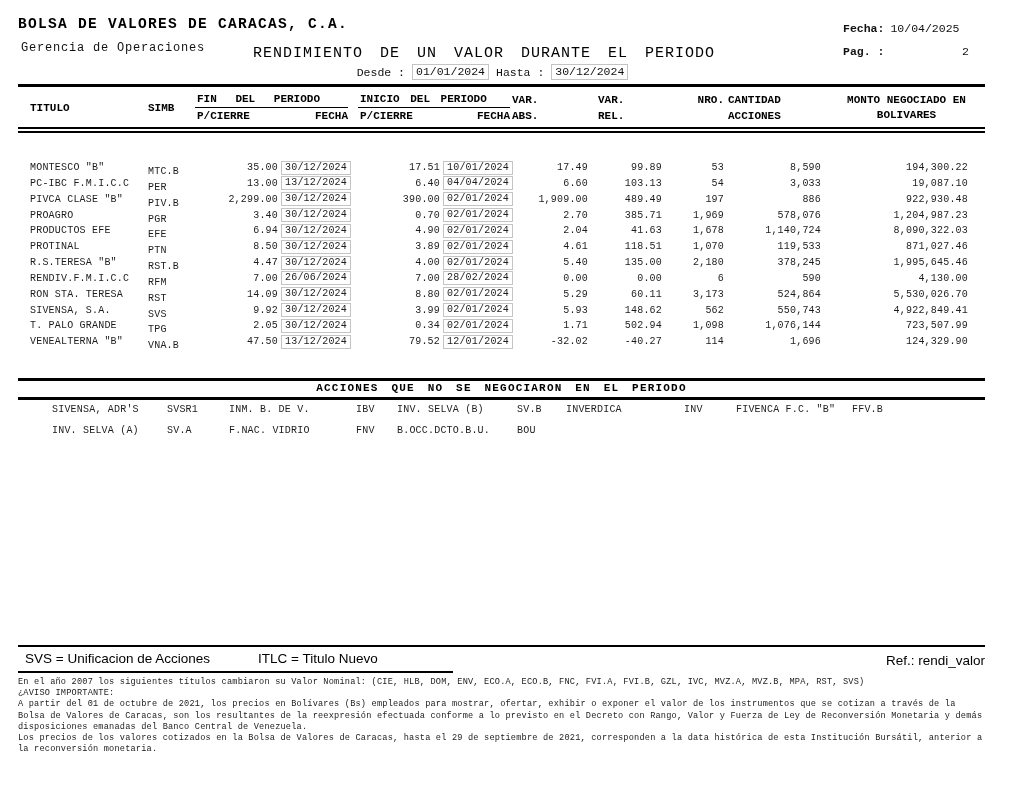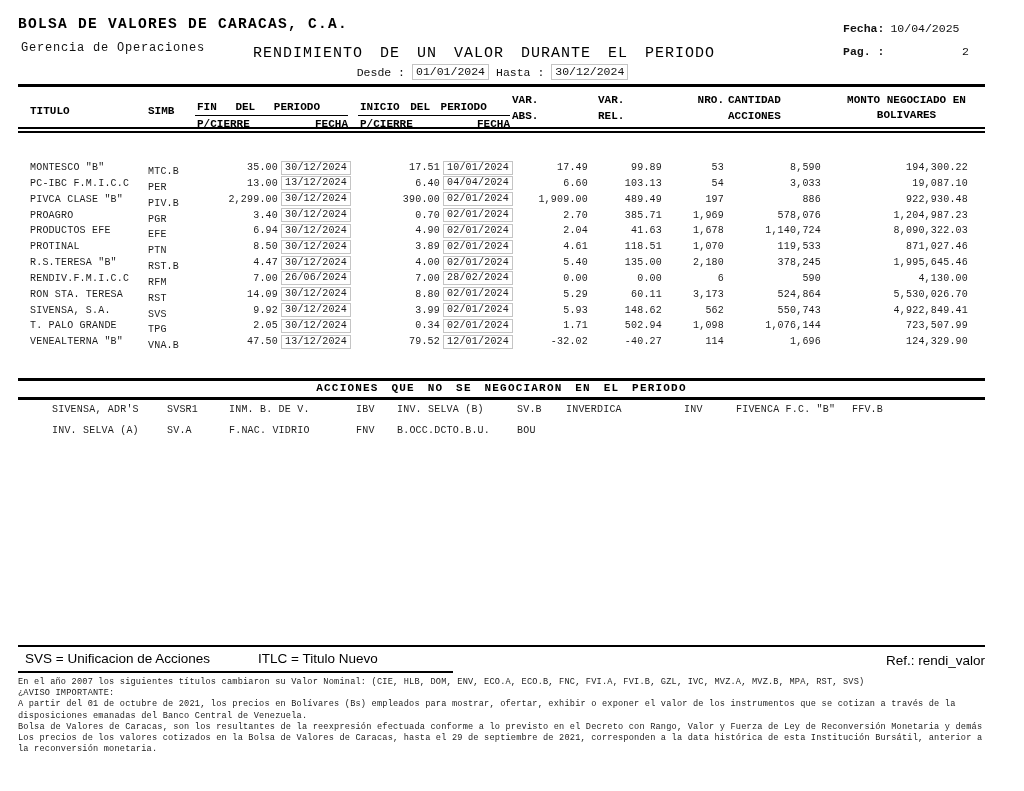--- a/index.html
+++ b/index.html
@@ -36,21 +36,21 @@
   
   .grid-cols { display:grid;
     grid-template-columns:122px 55px 86px 71px 91px 69px 86px 70px 60px 100px 1fr; }
   .thead { left:18px; top:92px; width:967px; font-weight:bold; font-size:11px; color:#000; }
   .thead .hv { display:flex; align-items:center; }
   .h-titulo { padding-left:12px; }
   .h-simb   { padding-left:8px; }
   .hgroup { display:flex; flex-direction:column; padding-top:1px; }
   .g-fin    { grid-column:3/5; }
   .g-inicio { grid-column:5/7; padding-left:6px; }
-  .gline { border-bottom:1.5px solid #000; padding-bottom:8px; height:15px;margin-top:8px; }
+  .gline { border-bottom:1.5px solid #000; padding-bottom:8px; height:15px; }
   .g-fin .gline    { word-spacing:12px; padding-left:2px; margin-right:4px; }
   .g-inicio .gline { word-spacing:4px;  padding-left:2px; margin-right:2px; }
   .gsub { display:flex; justify-content:space-between; padding-top:2px; }
   .g-fin .gsub    { padding-right:4px; padding-left:2px; }
   .g-inicio .gsub { padding-right:2px; padding-left:2px; }
   .h2l { display:flex; flex-direction:column; gap:1px; text-align:left; padding-top:1px; line-height:15px; }
   .h-varabs { padding-right:10px; }
   .h-varrel { padding-right:8px; }
   .h-nro    { text-align:right; padding-right:4px; padding-top:1px; line-height:15px; }
   .h-cant   { padding-right:10px; }
@@ -350,19 +350,19 @@
     <span class="l1">SVS  = Unificacion de Acciones</span>
     <span>ITLC = Titulo Nuevo</span>
   </div>
   <div class="abs rule legend-underline"></div>
   <div class="abs ref">Ref.: rendi_valor</div>
 
   <div class="abs notes">
     <div>En el año 2007 los siguientes títulos cambiaron su Valor Nominal: (CIE, HLB, DOM, ENV, ECO.A, ECO.B, FNC, FVI.A, FVI.B, GZL, IVC, MVZ.A, MVZ.B, MPA, RST, SVS)</div>
     <div>¿AVISO IMPORTANTE:</div>
     <div>A partir del 01 de octubre de 2021, los precios en Bolívares (Bs) empleados para mostrar, ofertar, exhibir o exponer el valor de los instrumentos que se cotizan a través de la</div>
+    <div>Bolsa de Valores de Caracas, son los resultantes de la reexpresión efectuada conforme a lo previsto en el Decreto con Rango, Valor y Fuerza de Ley de Reconversión Monetaria y demás</div>
     <div>disposiciones emanadas del Banco Central de Venezuela.</div>
-    <div>Bolsa de Valores de Caracas, son los resultantes de la reexpresión efectuada conforme a lo previsto en el Decreto con Rango, Valor y Fuerza de Ley de Reconversión Monetaria y demás</div>
     <div>Los precios de los valores cotizados en la Bolsa de Valores de Caracas, hasta el 29 de septiembre de 2021, corresponden a la data histórica de esta Institución Bursátil, anterior a</div>
     <div>la reconversión monetaria.</div>
   </div>
 
 </div>
 
 </body></html>

